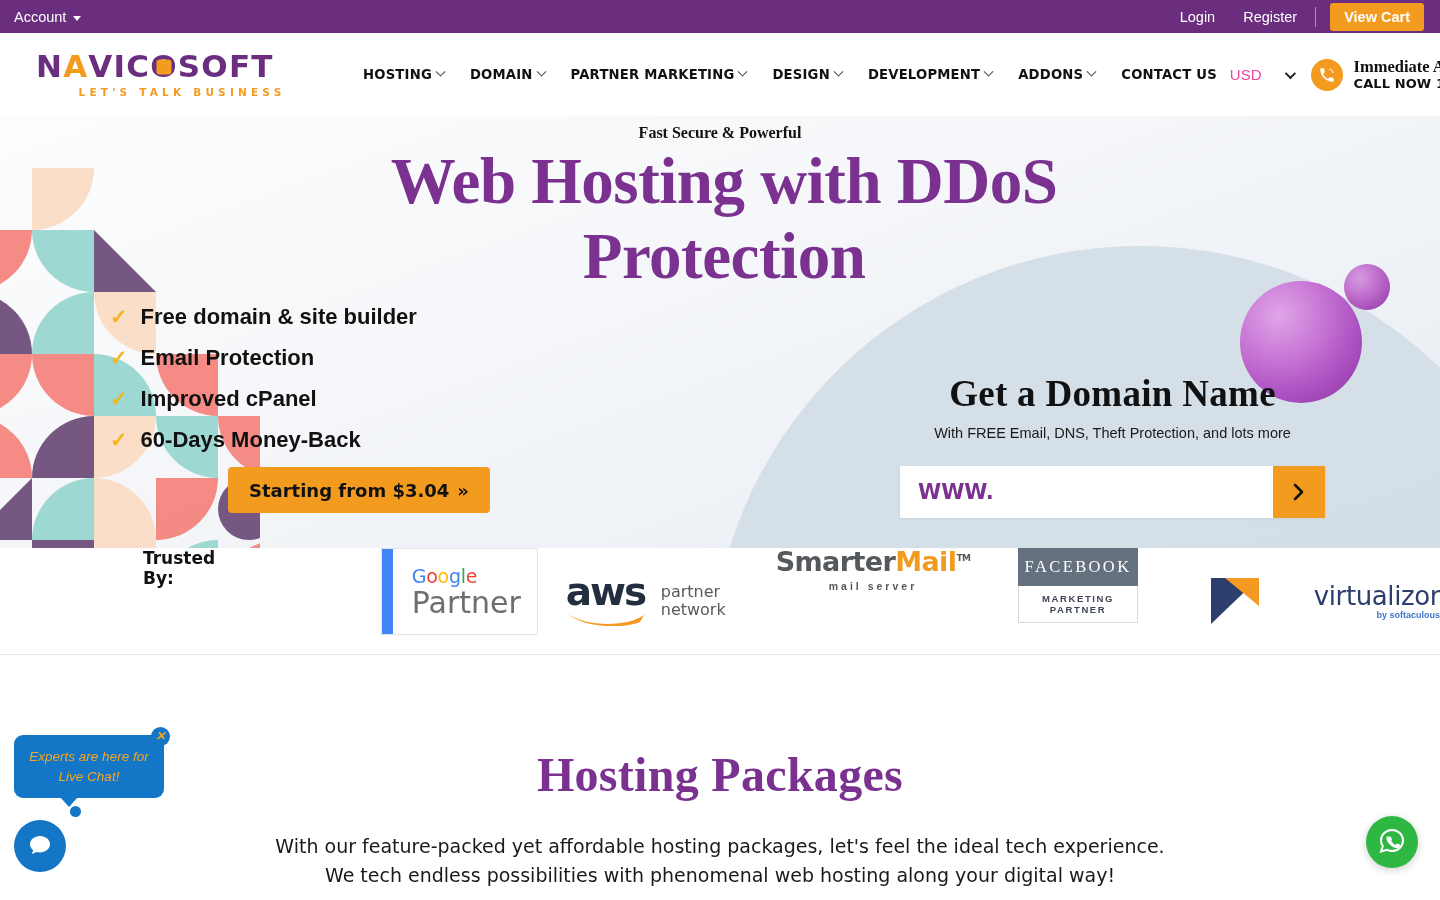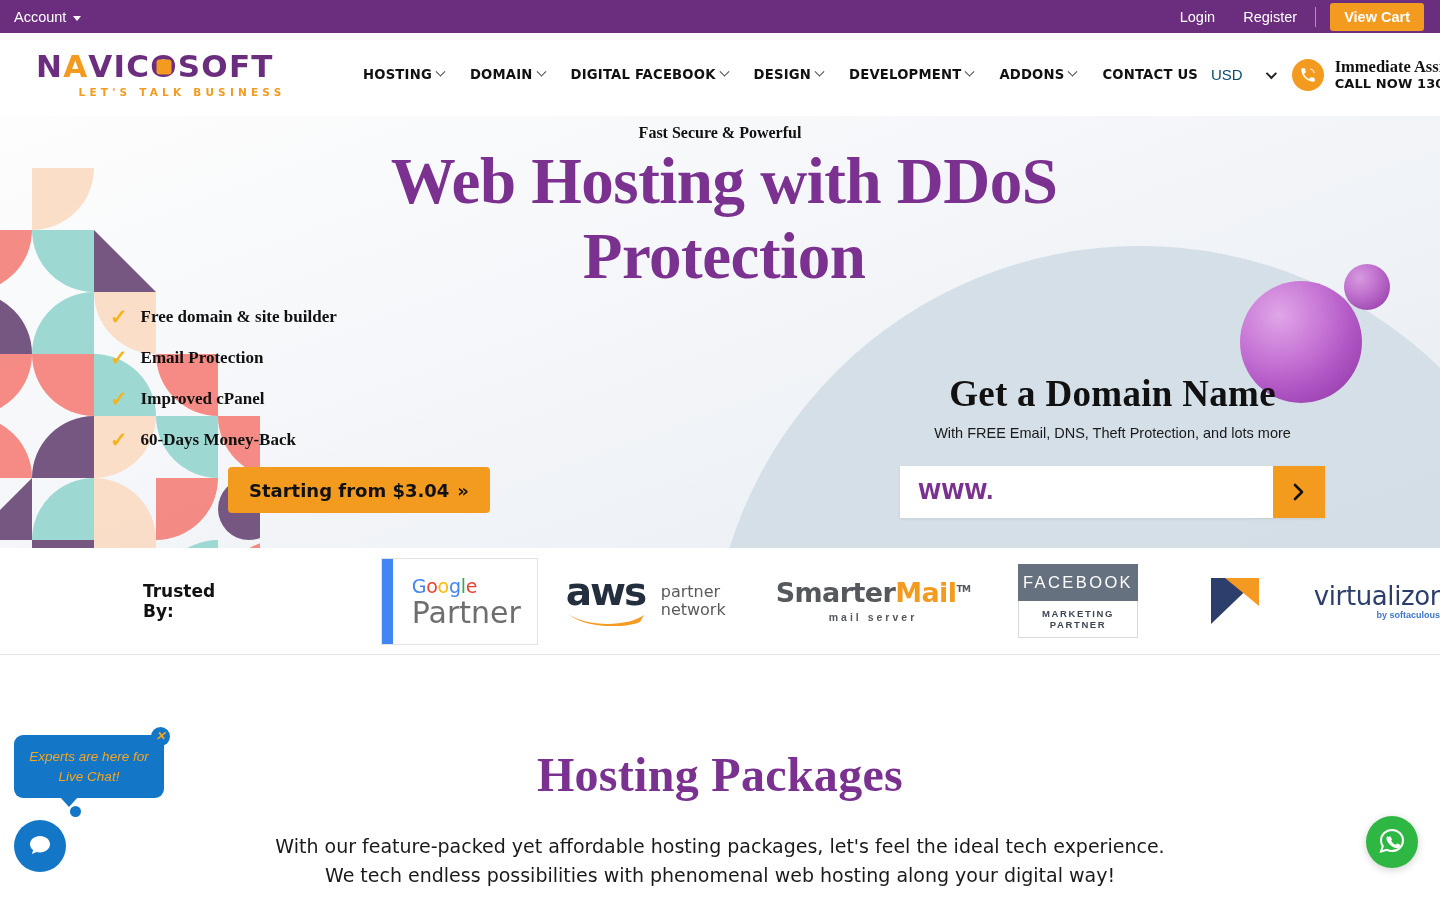--- a/index.html
+++ b/index.html
@@ -51,21 +51,21 @@
   }
   .nav{ display:flex; align-items:center; gap:0; margin-left:22px; flex:1; }
   .nav-item{
     display:flex; align-items:center; gap:5px; cursor:pointer;
     font-size:13.2px; font-weight:700; color:#111; letter-spacing:.2px;
     padding:0 13px; white-space:nowrap; font-family:"DejaVu Sans", sans-serif;
   }
   .chev{ width:7px; height:7px; border-right:1.6px solid #444; border-bottom:1.6px solid #444;
     transform:rotate(45deg) translate(-2px,-2px); }
   .header-right{ display:flex; align-items:center; gap:18px; flex:none; }
-  .currency{ display:flex; align-items:center; gap:23px; font-size:15px; color:#0c4a6e; cursor:pointer; }
+  .currency{ display:flex; align-items:center; gap:23px; font-size:15px; color:#ec4899; cursor:pointer; }
   .chev2{ width:8px;height:8px;border-right:2px solid #222;border-bottom:2px solid #222;
     transform:rotate(45deg) translateY(-2px); }
   .assist{ display:flex; align-items:center; gap:11px; }
   .phone-circle{
     width:32px;height:32px;border-radius:50%;background:#F39B1F; flex:none;
     display:flex;align-items:center;justify-content:center;
   }
   .assist-t1{ font-family:"Liberation Serif", serif; font-weight:700; font-size:16.5px; color:#111; line-height:1.15; }
   .assist-t2{ font-family:"DejaVu Sans", sans-serif; font-weight:700; font-size:13px; color:#111; letter-spacing:.1px; }
 
@@ -90,21 +90,21 @@
     font-family:"Liberation Serif", serif; font-weight:700; font-size:16px; color:#111;
   }
   .hero-title{
     position:absolute; left:8px; right:0; top:28px; text-align:center;
     font-family:"Liberation Serif", serif; font-weight:700; font-size:65px;
     line-height:1.16; color:#7A3190; letter-spacing:-.5px;
   }
   .feat-list{ position:absolute; left:110px; top:180px; }
   .feat{ display:flex; align-items:center; gap:13px; height:41px; }
   .check{ color:#F4B41A; font-size:21px; font-weight:800; line-height:1; }
-  .feat-txt{ font-size:17px; font-weight:700; color:#111; font-family:Liberation Serif, serif; }
+  .feat-txt{ font-size:22px; font-weight:700; color:#111; font-family:Liberation Sans, sans-serif; }
   .cta{
     position:absolute; left:228px; top:351px; width:262px; height:46px;
     background:#F39B1F; border:0; border-radius:4px; color:#111;
     font-size:18px; font-weight:800; cursor:pointer;
     display:flex; align-items:center; justify-content:center; gap:8px;
     font-family:"DejaVu Sans", sans-serif;
   }
 
   .domain-box{ position:absolute; left:900px; top:258px; width:425px; text-align:center; }
   .domain-title{
@@ -122,21 +122,21 @@
     font-family:"DejaVu Sans", sans-serif;
   }
   .domain-input::placeholder{ color:#7A3190; opacity:1; }
   .domain-go{
     width:52px; background:#F39B1F; border:0; cursor:pointer;
     display:flex; align-items:center; justify-content:center;
   }
 
   
   .trusted{
-    height:107px; background:#fff; display:flex; align-items:center;
+    height:107px; background:#fff; display:flex; 
     padding-left:143px; gap:0; border-bottom:1px solid #e6e6e6;
   }
   .trusted-label{ font-size:17px; font-weight:800; color:#111; font-family:"DejaVu Sans", sans-serif; }
 
   .gp-box{ margin-left:148px; width:190px; height:87px; border:1px solid #e3e3e3;
     display:flex; align-items:center; position:relative; background:#fff; }
   .gp-bar{ position:absolute; left:0; top:0; bottom:0; width:11px; background:#4285F4; }
   .gp-inner{ padding-left:30px; }
   .gp-google{ font-size:19px; font-family:"DejaVu Sans", sans-serif; letter-spacing:-.3px; }
   .gp-partner{ font-size:30px; color:#6e6e6e; font-family:"DejaVu Sans", sans-serif; line-height:1; margin-top:1px; }
@@ -149,21 +149,21 @@
 
   .sm{ margin-left:50px; text-align:center; }
   .sm-top{ font-size:27px; font-weight:800; color:#55585c; line-height:1;
     font-family:"DejaVu Sans", sans-serif; letter-spacing:-.6px; }
   .sm-top .orange{ color:#F39B1F; }
   .sm-tm{ font-size:9px; vertical-align:super; color:#55585c; }
   .sm-sub{ font-size:10.5px; letter-spacing:3px; color:#55585c; margin-top:5px; font-weight:700; }
 
   .fb{ margin-left:48px; width:145px; }
   .fb-top{ background:#66717F; color:#fff; text-align:center; padding:9px 0;
-    font-size:16.5px; letter-spacing:2.4px; font-family:Liberation Sans, sans-serif; }
+    font-size:16.5px; letter-spacing:2.4px; font-family:Liberation Serif, serif; }
   .fb-bot{ border:1px solid #d9d9d9; border-top:0; text-align:center; padding:7px 0;
     font-size:9.5px; letter-spacing:1.6px; color:#3d4654; font-weight:700; }
 
   .vz{ margin-left:73px; display:flex; align-items:center; gap:9px; }
   .vz-txt{ line-height:1;margin-left:46px; }
   .vz-name{ font-size:26px; color:#2C3E6B; font-family:"DejaVu Sans", sans-serif; letter-spacing:-.4px; }
   .vz-by{ font-size:9px; color:#3f76c7; text-align:right; margin-top:2px; font-weight:700; }
 
   
   .packages{ padding-top:92px; text-align:center; background:#fff; }
@@ -234,21 +234,21 @@
   <div class="nav">
     <div class="nav-item">
       <span>HOSTING</span>
       <i class="chev"></i>
     </div>
     <div class="nav-item">
       <span>DOMAIN</span>
       <i class="chev"></i>
     </div>
     <div class="nav-item">
-      <span>DIGITAL FACEBOOK</span>
+      <span>PARTNER MARKETING</span>
       <i class="chev"></i>
     </div>
     <div class="nav-item">
       <span>DESIGN</span>
       <i class="chev"></i>
     </div>
     <div class="nav-item">
       <span>DEVELOPMENT</span>
       <i class="chev"></i>
     </div>

